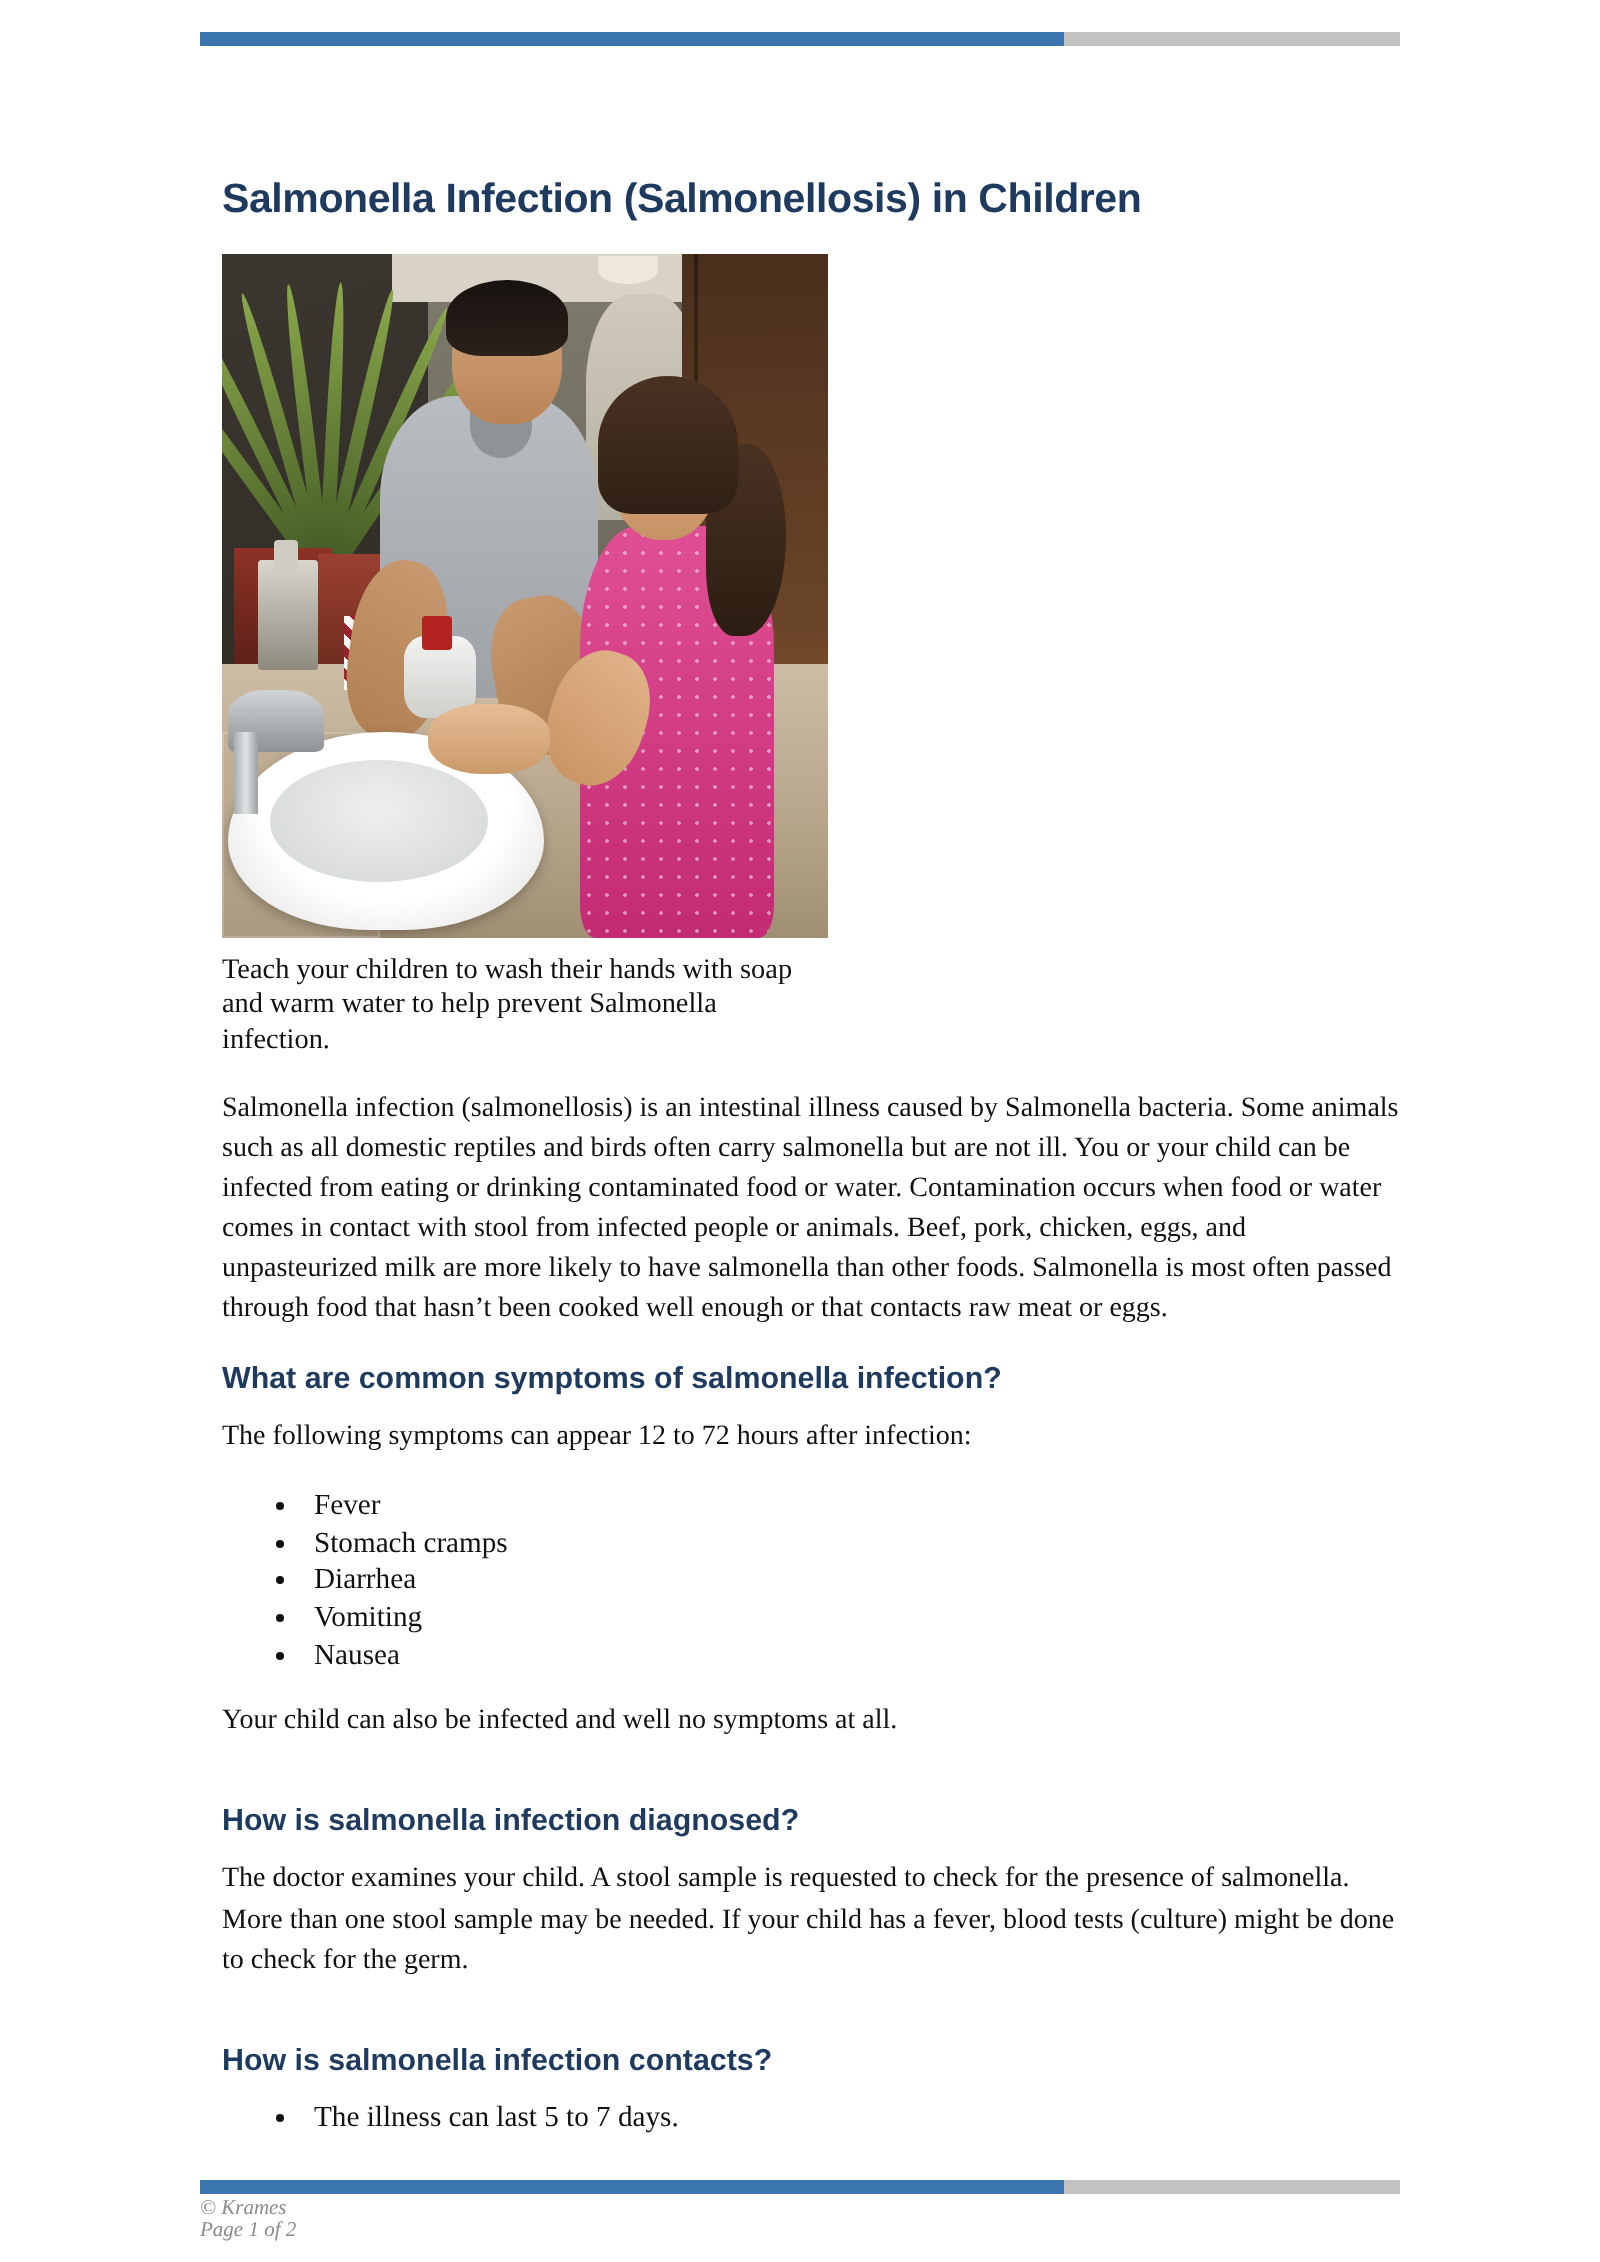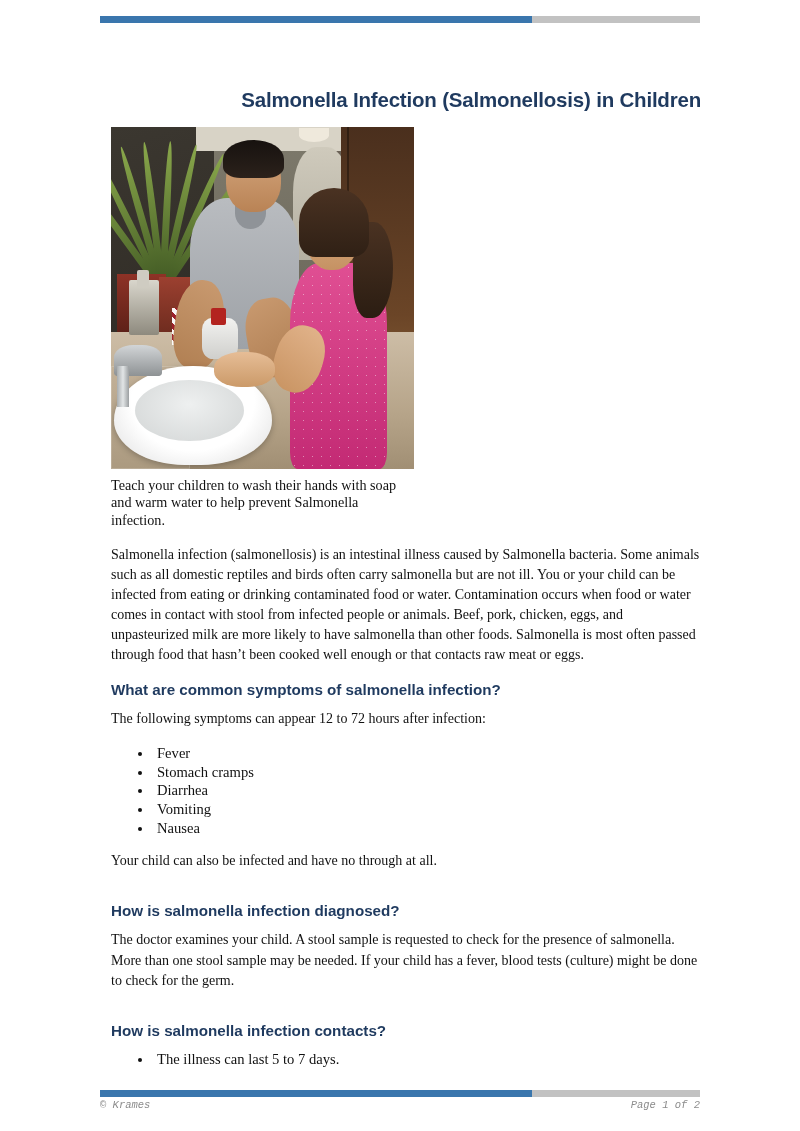--- a/index.html
+++ b/index.html
@@ -45,21 +45,20 @@
   }
 
   h1.doc-title {
     font-family: "Liberation Sans", sans-serif;
     font-size: 20.5px;
     font-weight: bold;
     color: #1f3a5f;
     margin: 0 0 14px 0;
     letter-spacing: -0.2px;
     line-height: 1.2;
-    text-align: right;
   }
 
   
   .photo-frame {
     width: 303px;
     height: 342px;
     position: relative;
     overflow: hidden;
     background: #6b6257;
     margin: 0 0 8px 0;
@@ -217,24 +216,25 @@
   }
 
   
   .footer-row {
     position: absolute;
     left: 100px;
     top: 1099px;
     width: 600px;
     display: flex;
     justify-content: space-between;
-    font-family: Liberation Mono, monospace;
+    font-family: Liberation Serif, serif;
     font-style: italic;
     font-size: 10.5px;
     color: #8b8b8b;
+    flex-direction: column;
   }
 </style>
 </head>
 <body>
 
 <div class="rule-bar" id="header-rule">
   <div class="seg-blue" style="width:72%"></div>
   <div class="seg-grey"></div>
 </div>
 
@@ -300,21 +300,21 @@
 
   <h2 class="section-head">What are common symptoms of salmonella infection?</h2>
   <p class="body-text">The following symptoms can appear  12 to 72 hours after infection:</p>
   <ul class="bullets">
     <li>Fever</li>
     <li>Stomach cramps</li>
     <li>Diarrhea</li>
     <li>Vomiting</li>
     <li>Nausea</li>
   </ul>
-  <p class="body-text">Your child can also be infected and have no through at all.</p>
+  <p class="body-text">Your child can also be infected and well no symptoms at all.</p>
 
   <h2 class="section-head spaced">How is salmonella infection diagnosed?</h2>
   <p class="body-text">The doctor examines your child. A stool sample is requested to check for the presence of salmonella. More than one stool sample may be needed. If your child has a fever, blood tests (culture) might be done to check for the germ.</p>
 
   <h2 class="section-head spaced">How is salmonella infection contacts?</h2>
   <ul class="bullets">
     <li>The illness can last  5 to 7 days.</li>
   </ul>
 
 </div>

